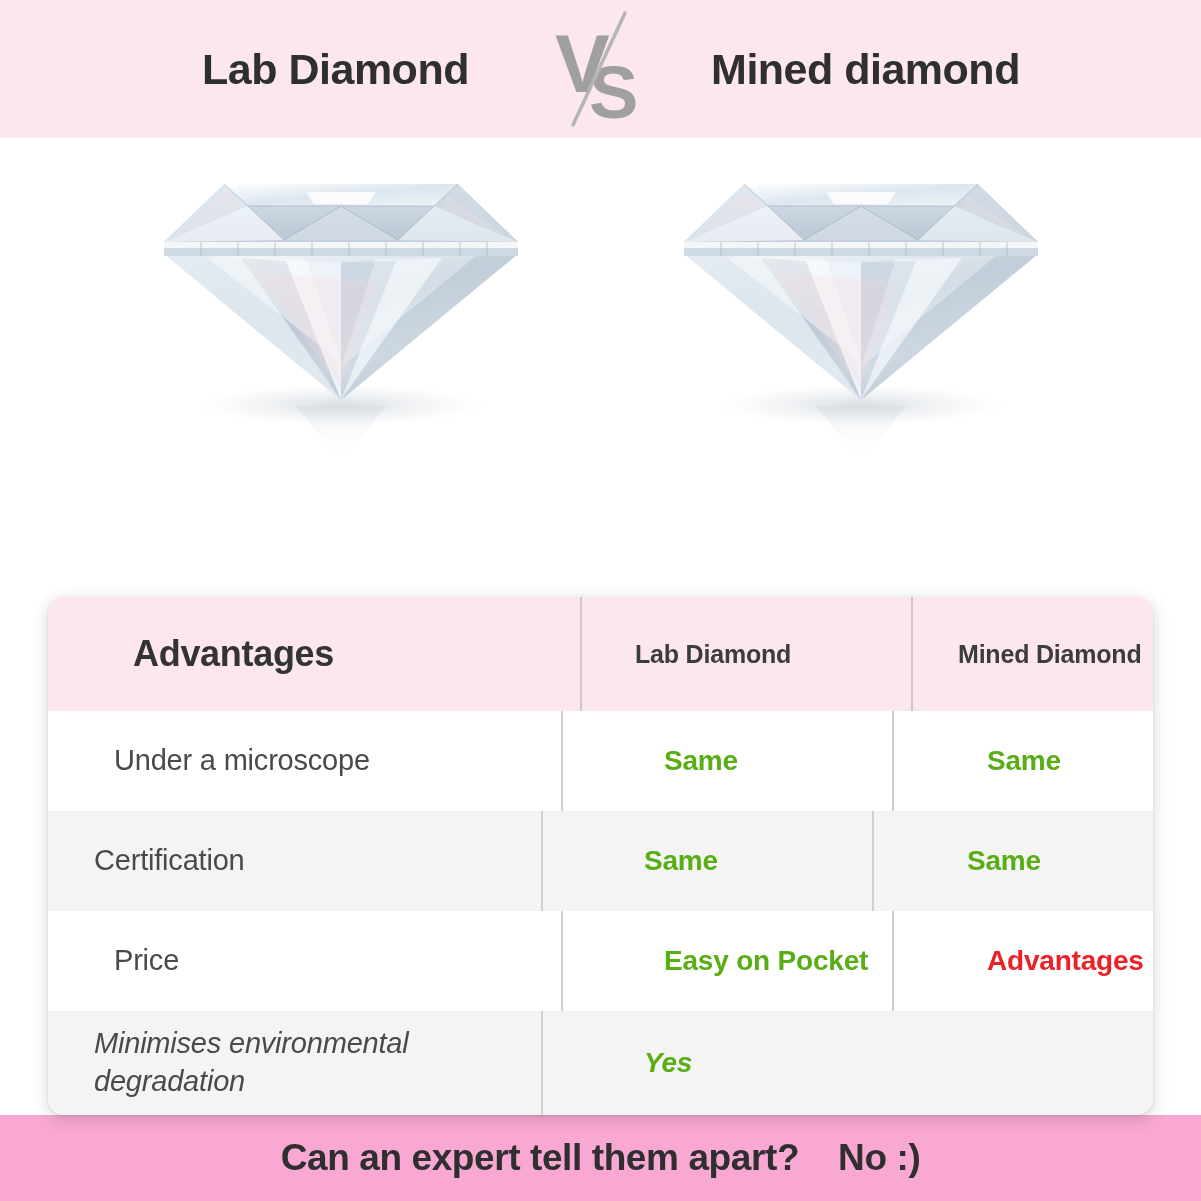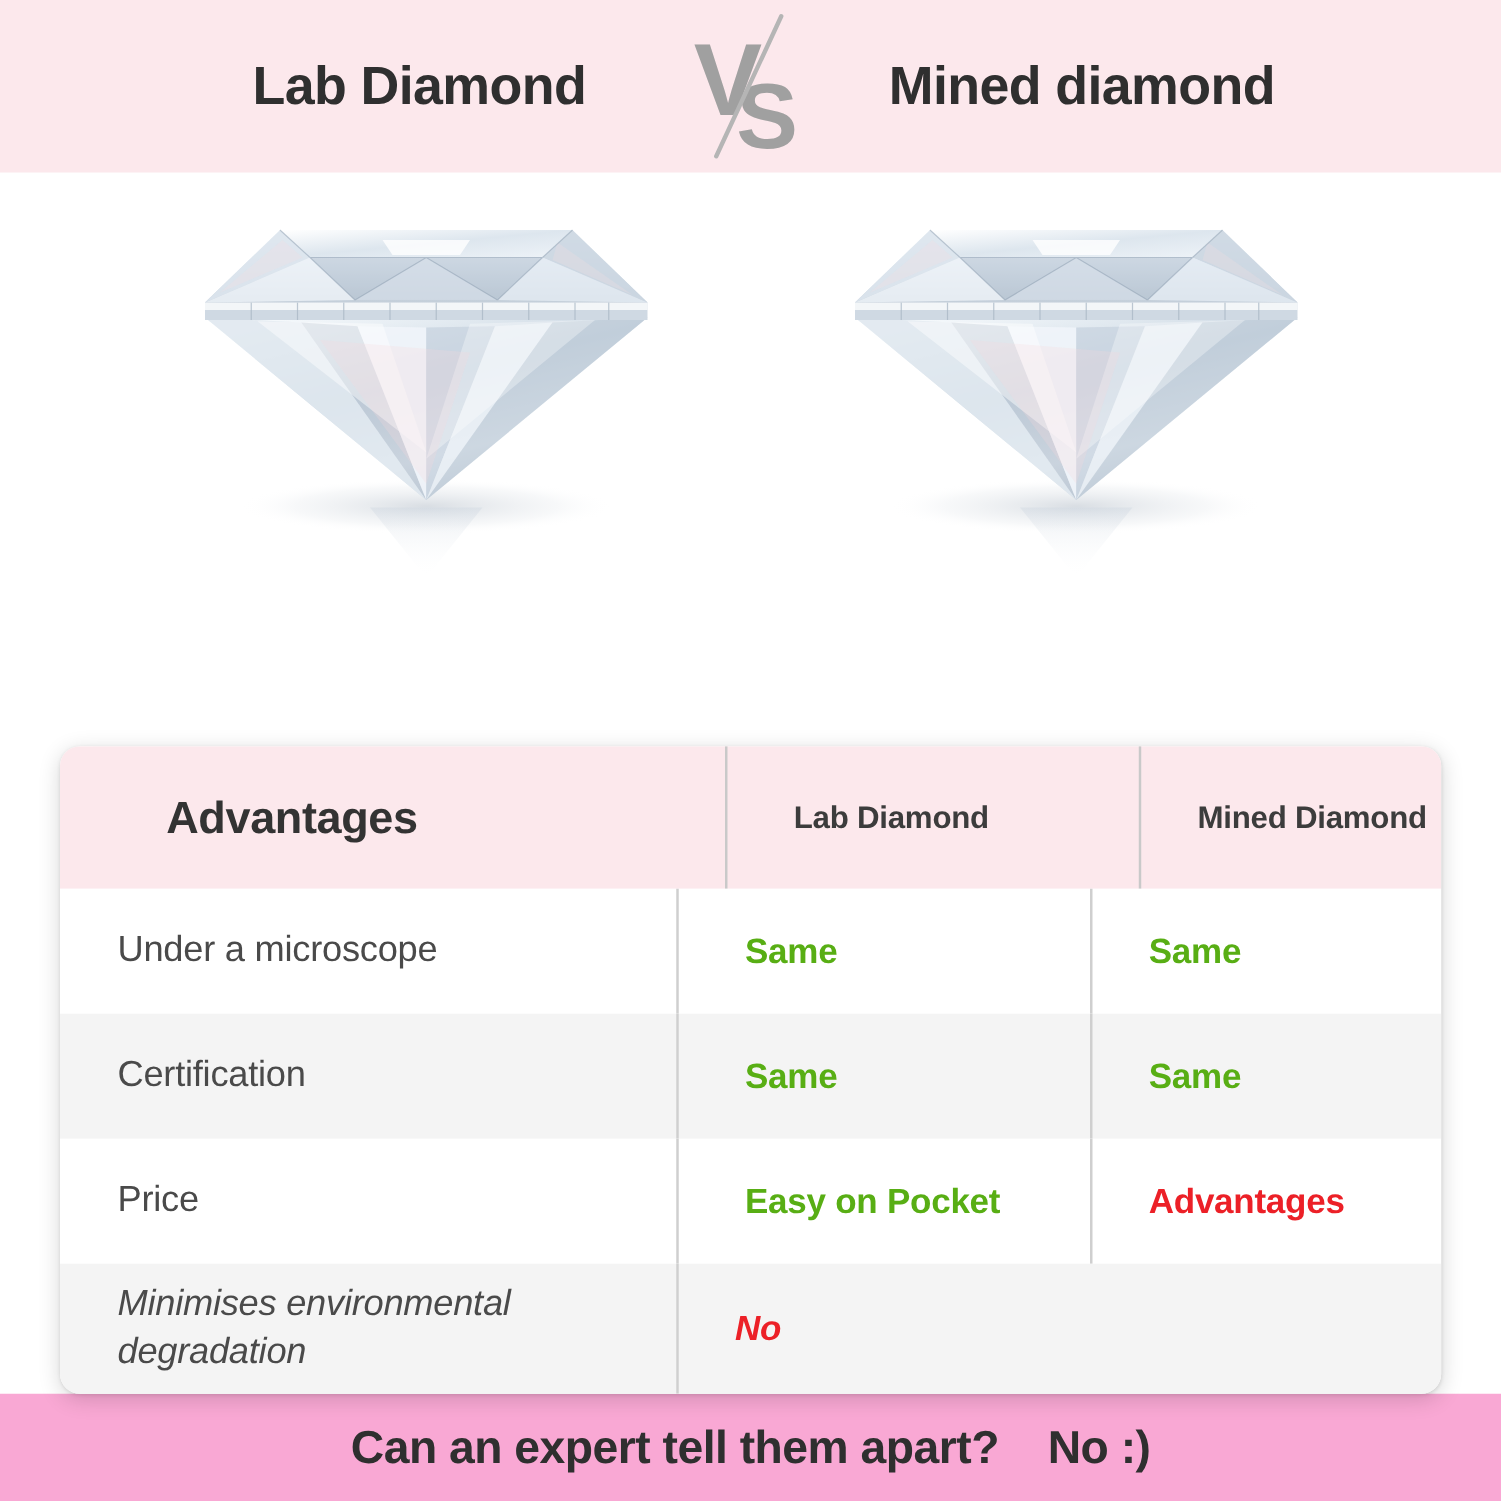--- a/index.html
+++ b/index.html
@@ -123,34 +123,35 @@
   .head-sub {
     font-size: 25px;
     font-weight: bold;
     color: #3c3c3c;
     letter-spacing: -0.2px;
     white-space: nowrap;
   }
 
   .body-row { height: 100px; }
   .body-row.tall { height: 104px; font-style: italic; }
-  .row-white { background: #ffffff; }
+  .row-white { background: #ffffff; padding-left: 20px; }
   .row-grey  { background: #f4f4f4; }
 
   .feature {
     font-size: 29px;
     color: #4a4a4a;
     line-height: 1.30;
     letter-spacing: -0.2px;
   }
   .value {
     font-size: 28px;
     font-weight: bold;
     letter-spacing: -0.2px;
     white-space: nowrap;
+    margin-left: 48px;
   }
   .v-good { color: #58ae14; }
   .v-bad  { color: #ec2027; }
 
   
   .bottom-band {
     flex: 0 0 86px;
     height: 86px;
     background: #f9a8d4;
     display: flex;
@@ -370,22 +371,22 @@
         </div>
         <div class="c3">
           <span class="value v-bad">Advantages</span>
         </div>
       </div>
 
       <div class="trow body-row tall row-grey">
         <div class="c1">
           <span class="feature">Minimises environmental degradation</span>
         </div>
-        <div class="c3">
-          <span class="value v-bad">No</span>
+        <div class="c2">
+          <span class="value v-good">Yes</span>
         </div>
       </div>
 
     </div>
   </div>
 
   <div class="bottom-band">
     <span class="footer-text">Can an expert tell them apart?</span>
     <span class="footer-text footer-answer">No :)</span>
   </div>

